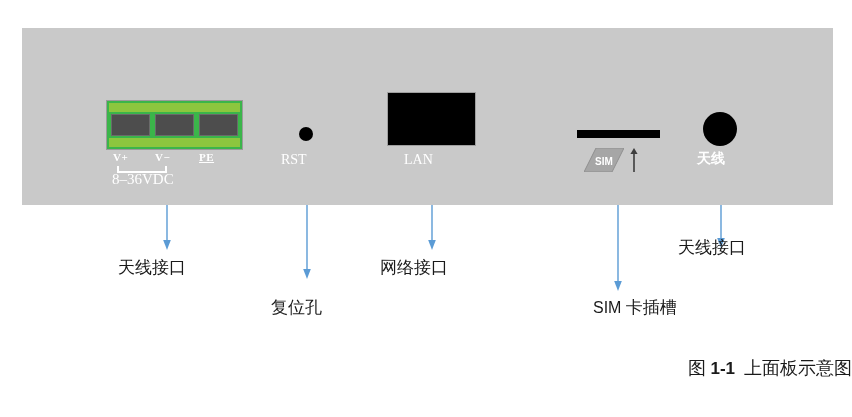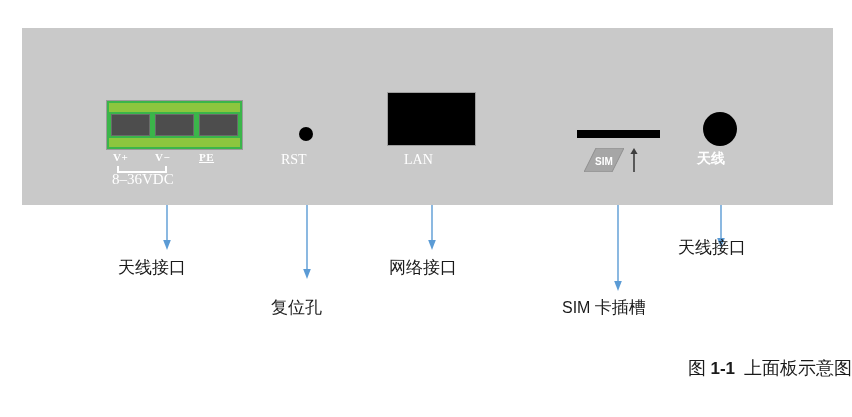--- a/index.html
+++ b/index.html
@@ -176,22 +176,22 @@
   
   .callout-text {
     position: absolute;
     color: #1a1a1a;
     font-family: "Liberation Serif", serif;
     font-size: 17px;
     white-space: nowrap;
   }
   #callout-power { left: 118px; top: 256px; }
   #callout-reset { left: 271px; top: 284px; margin-top: 12px; }
-  #callout-lan { left: 389px; top: 256px; }
-  #callout-sim { left: 562px; top: 296px; }
+  #callout-lan { left: 380px; top: 256px; }
+  #callout-sim { left: 593px; top: 296px; }
   #callout-antenna { left: 678px; top: 236px; }
   .latin-run {
     font-family: "Liberation Sans", sans-serif;
     font-size: 16px;
   }
 
   
   #figure-caption {
     position: absolute;
     left: 0;

